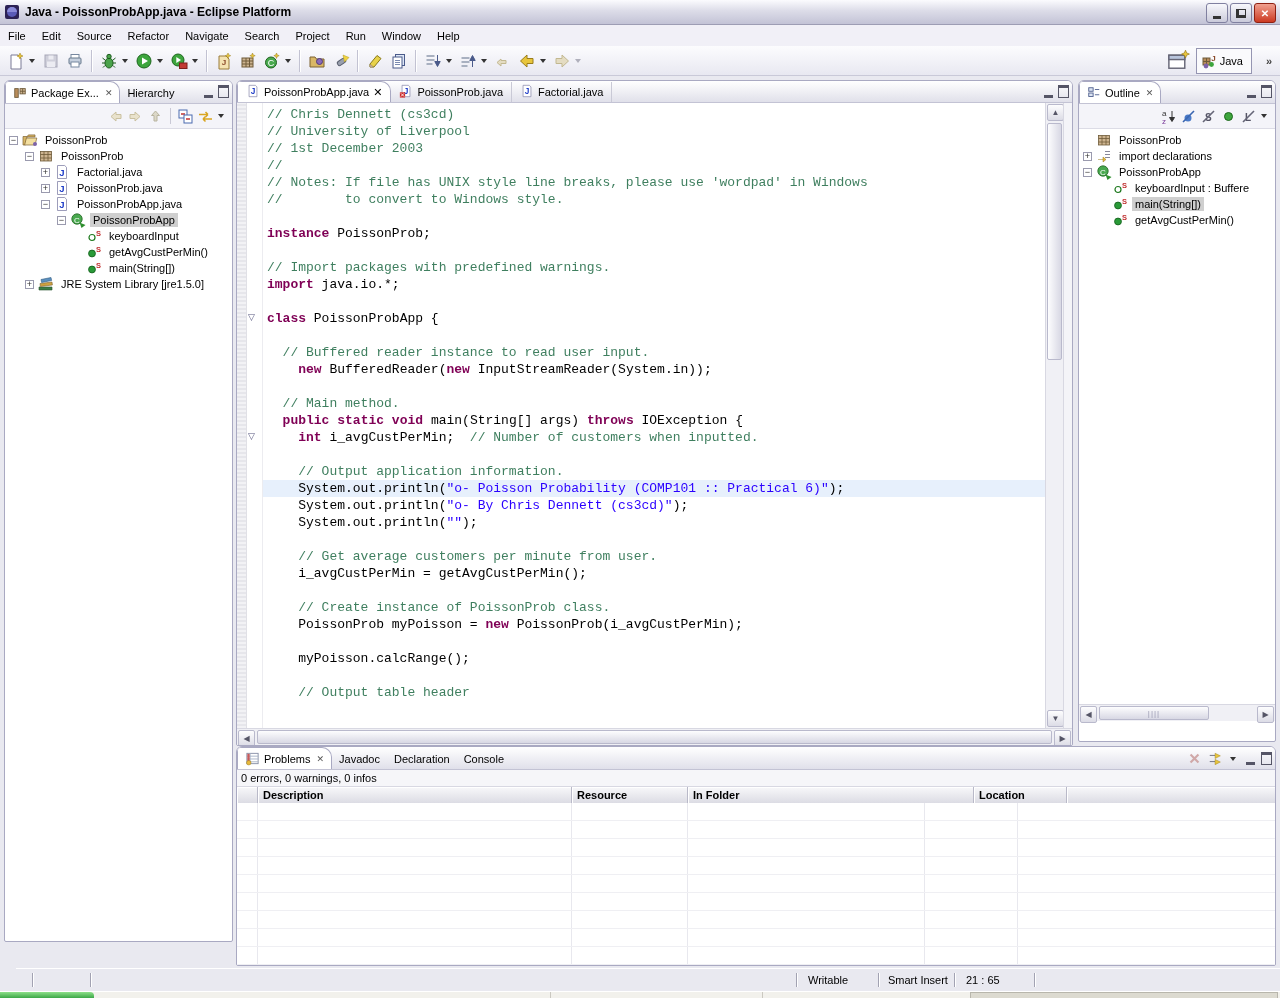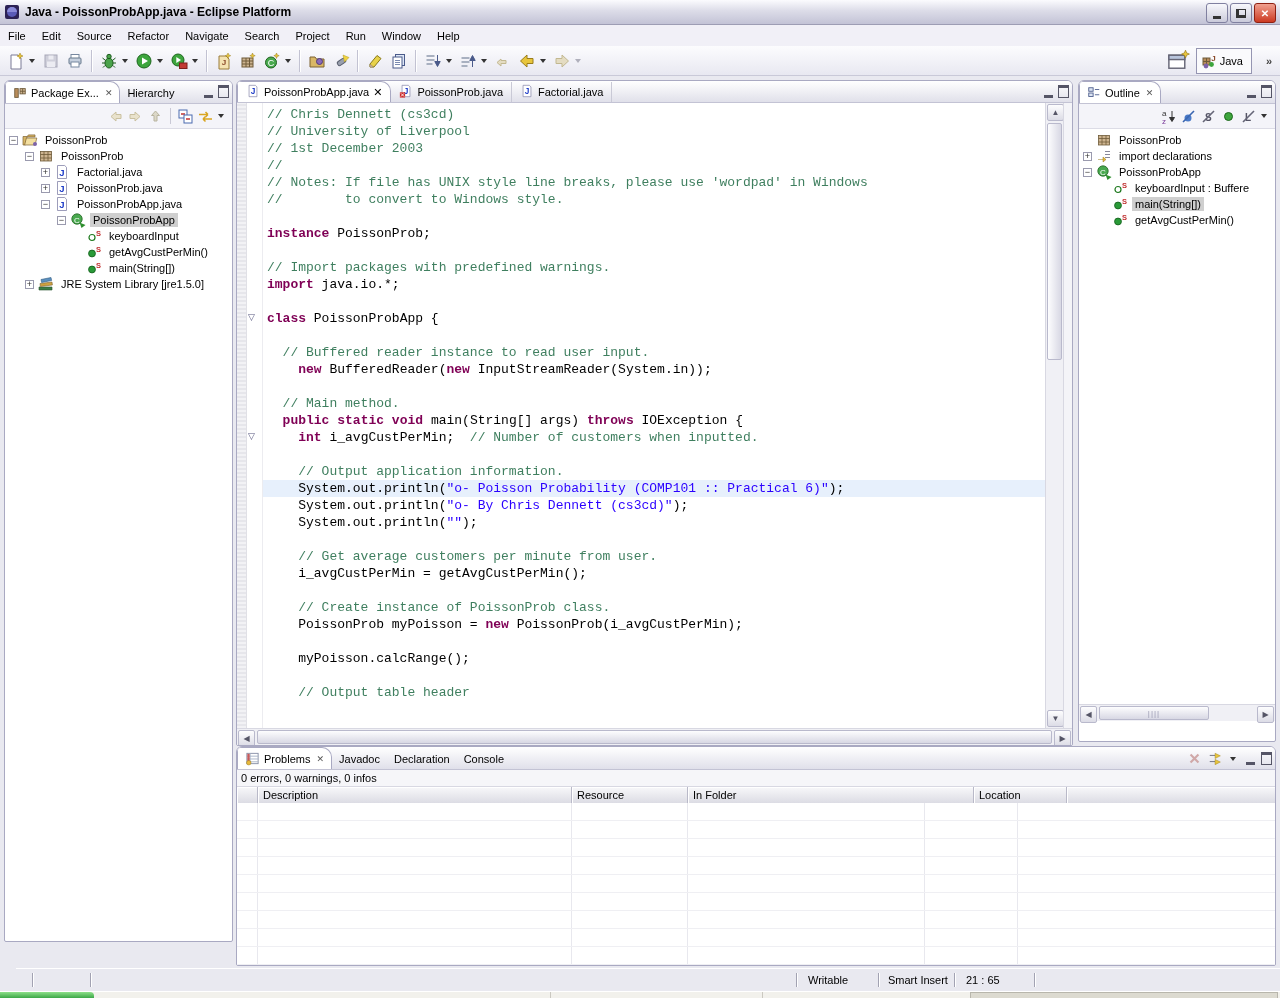--- a/index.html
+++ b/index.html
@@ -101,21 +101,21 @@
   .sb-thumb-v{width:13px;margin:1px;border:1px solid #b9b9cc;border-radius:2px;
      background:linear-gradient(90deg,#fdfdfe,#d8d8e4);}
   .sb-thumb-h{height:12px;margin:1px;border:1px solid #b9b9cc;border-radius:2px;
      background:linear-gradient(#fdfdfe,#d8d8e4);display:flex;align-items:center;justify-content:center;
      color:#9a9ab2;font-size:8px;letter-spacing:1px;}
   #ov-ruler{width:8px;background:#f4f4f8;border-left:1px solid #d8d8e2;}
 
   
   #problems-info{height:18px;background:#f6f6f9;border-bottom:1px solid #d8d8e2;
      display:flex;align-items:center;padding-left:4px;}
-  .tbl-head{height:18px;display:flex;background:linear-gradient(#f8f8fa,#dcdce4);}
+  .tbl-head{height:18px;display:flex;background:linear-gradient(#f8f8fa,#dcdce4);font-weight:bold;}
   .tbl-hcell{border-right:1px solid #b9b9c8;box-shadow:inset 1px 1px 0 #fff;
      display:flex;align-items:center;padding-left:5px;box-sizing:border-box;flex:none;}
   .tbl-body{position:relative;background:#fff;flex:1;}
   .tbl-row{display:flex;height:17px;border-bottom:1px solid #efeff3;}
   .tbl-cell{border-right:1px solid #e8e8ee;flex:none;box-sizing:border-box;height:17px;}
 
   
   #statusbar{left:16px;top:968px;width:1280px;height:23px;background:#e9e9f0;border-top:1px solid #fff;}
   .st-sep{position:absolute;top:4px;width:1px;height:14px;background:#a2a2b2;border-right:1px solid #fff;}
   .st-cell{position:absolute;top:5px;}

